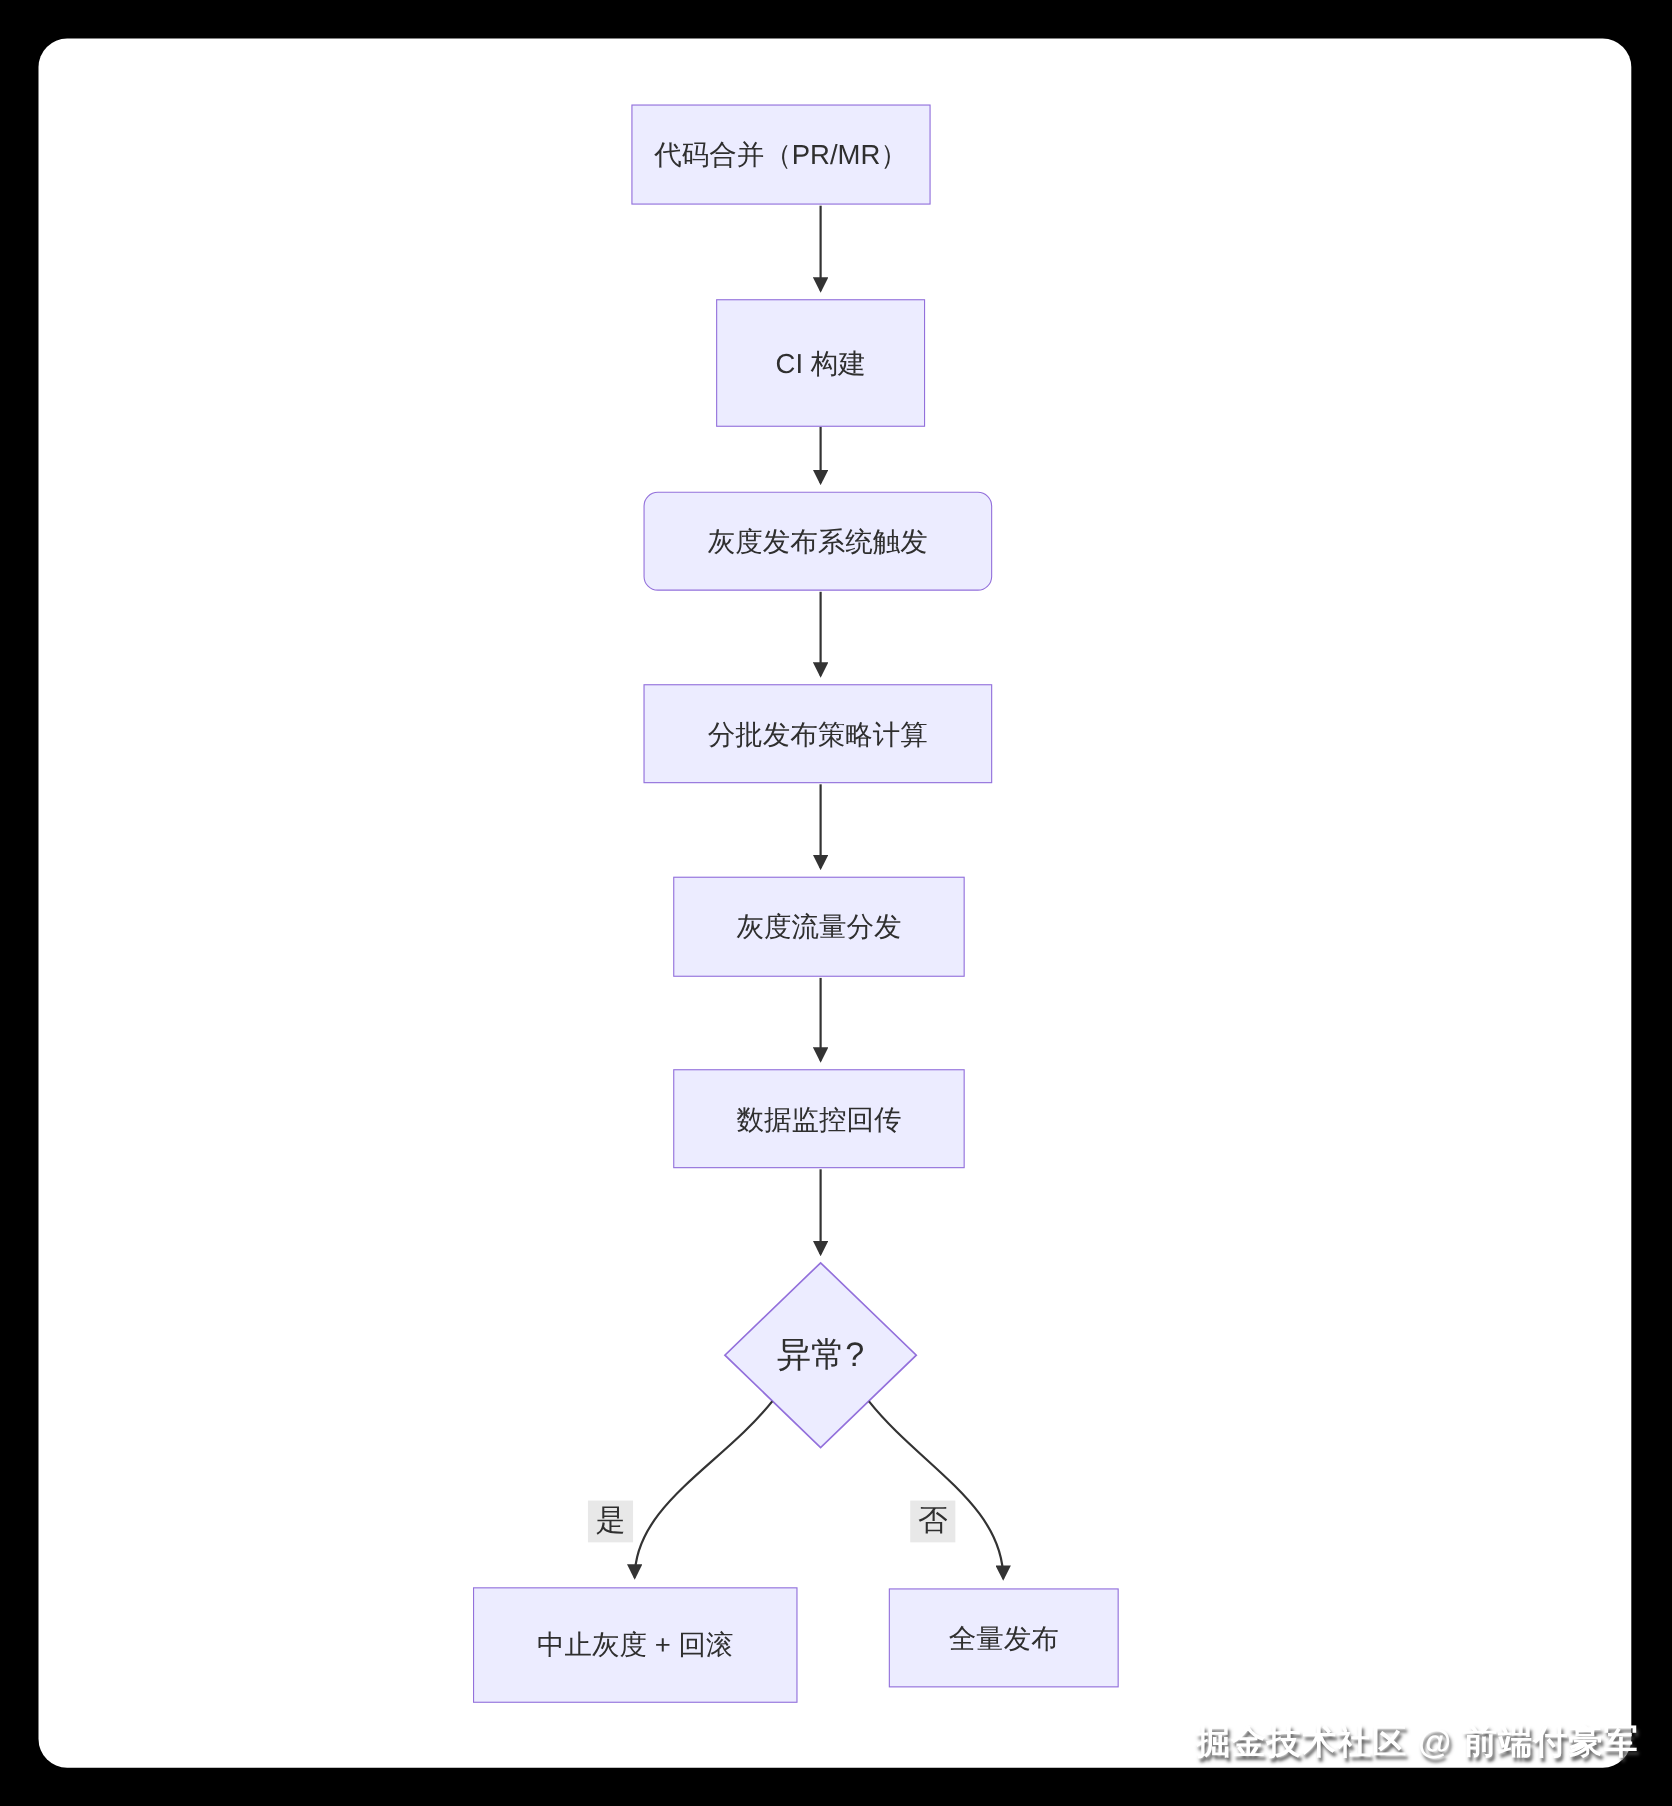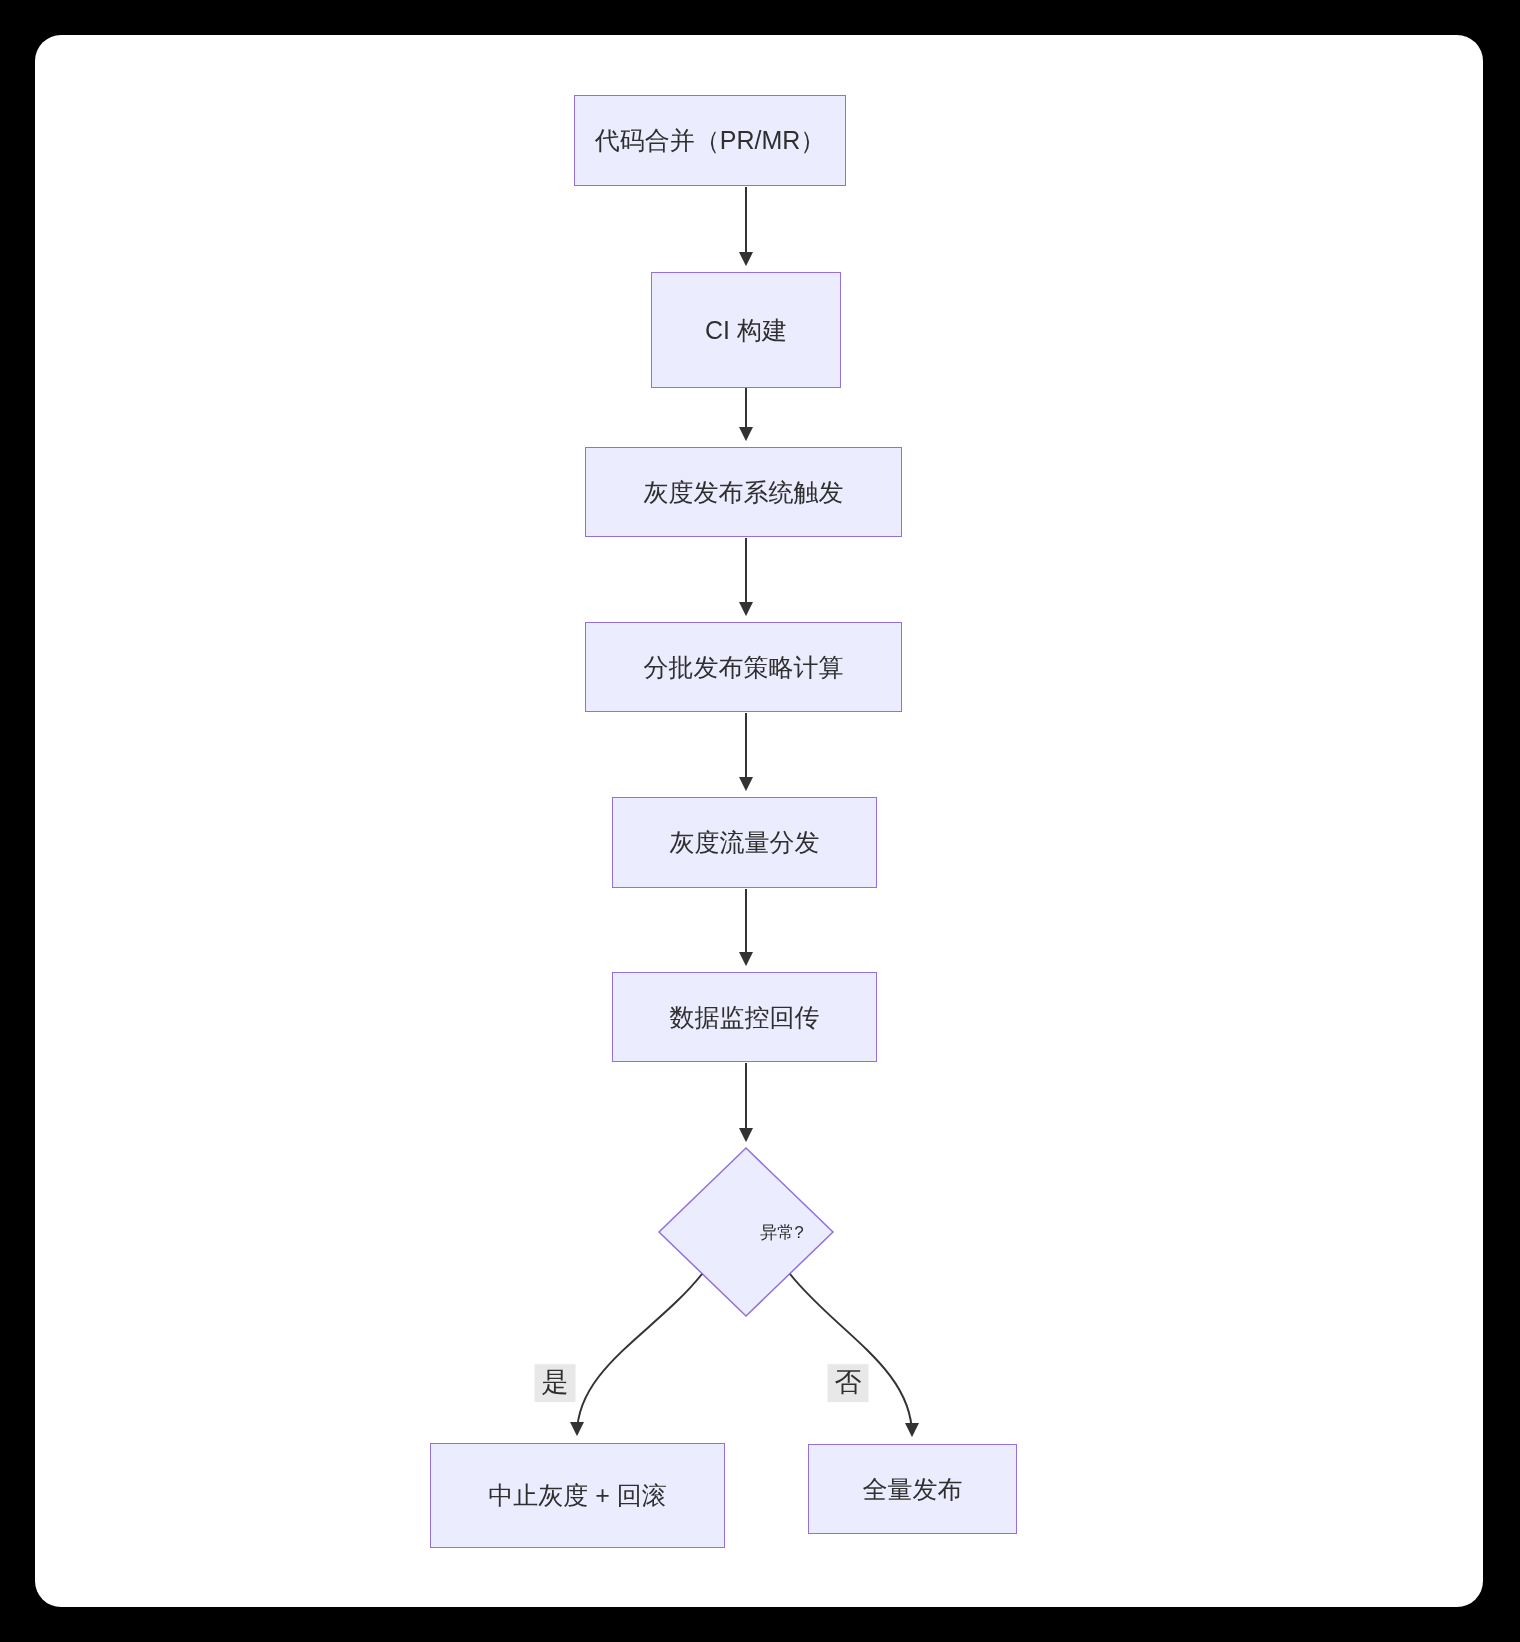--- a/index.html
+++ b/index.html
@@ -43,36 +43,35 @@
     display: flex;
     align-items: center;
     justify-content: center;
     font-size: 25px;
     color: #2f2f2f;
     z-index: 2;
     white-space: nowrap;
   }
   .node-merge        { left: 574px; top:  95px; width: 272px; height: 91px; }
   .node-ci           { left: 651px; top: 272px; width: 190px; height: 116px; }
-  .node-gray-trigger { left: 585px; top: 447px; width: 317px; height: 90px; }
+  .node-gray-trigger { left: 585px; top: 447px; width: 317px; height: 90px; border-radius: 13px; }
   .node-batch        { left: 585px; top: 622px; width: 317px; height: 90px; }
   .node-traffic      { left: 612px; top: 797px; width: 265px; height: 91px; }
   .node-monitor      { left: 612px; top: 972px; width: 265px; height: 90px; }
   .node-abort        { left: 430px; top: 1443px; width: 295px; height: 105px; }
   .node-full         { left: 808px; top: 1444px; width: 209px; height: 90px; }
   .diamond-label {
     position: absolute;
     left: 746px;
     top: 1232px;
     transform: translate(-50%, -50%);
-    font-size: 17px;
+    font-size: 31px;
     color: #2f2f2f;
     z-index: 2;
     white-space: nowrap;
-    margin-left: 36px;
   }
   .edge-label {
     position: absolute;
     transform: translate(-50%, -50%);
     background: #e8e8e8;
     color: #2f2f2f;
     font-size: 27px;
     padding: 4px 7px;
     z-index: 2;
     line-height: 1.1;
@@ -128,14 +127,15 @@
   <div class="node node-monitor">数据监控回传</div>
 
   <div class="diamond-label">异常?</div>
 
   <div class="edge-label edge-label-yes">是</div>
   <div class="edge-label edge-label-no">否</div>
 
   <div class="node node-abort">中止灰度 + 回滚</div>
   <div class="node node-full">全量发布</div>
 
+  <div class="watermark">掘金技术社区 @ 前端付豪军</div>
 
 </div>
 
 </body></html>

